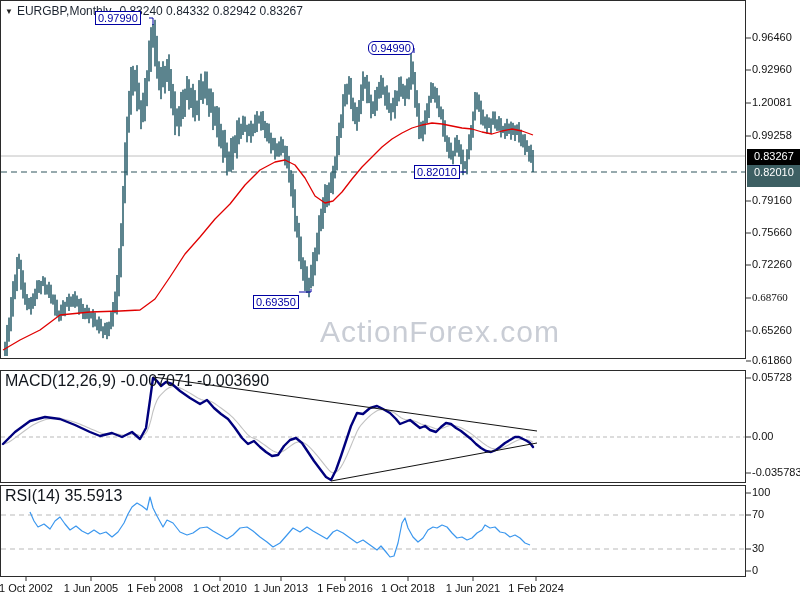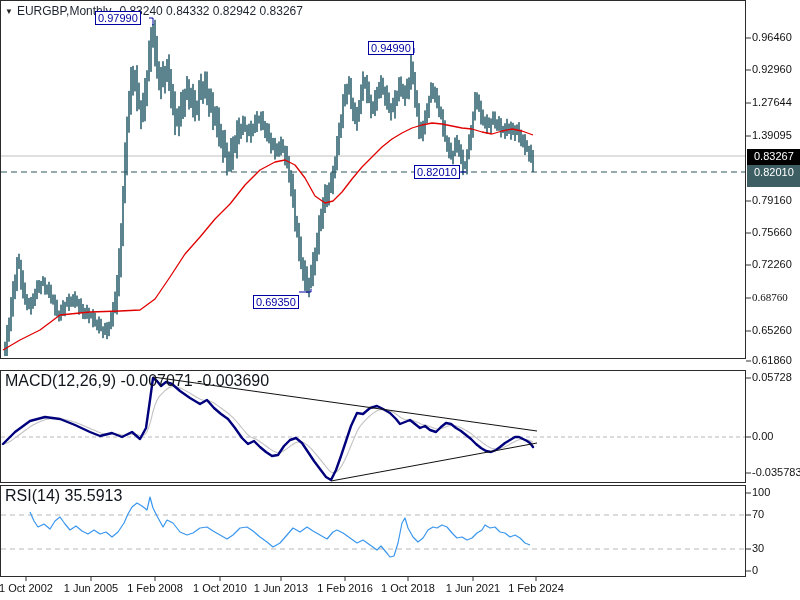--- a/index.html
+++ b/index.html
@@ -334,27 +334,28 @@
       <polyline points="149,18 153,18 153,25" fill="none" stroke="#0000a2" stroke-width="1"></polyline>
       <polyline points="410,48 414,48 414,53" fill="none" stroke="#0000a2" stroke-width="1"></polyline>
       <polyline points="460,172 466,172" fill="none" stroke="#0000a2" stroke-width="1"></polyline>
       <polyline points="299,292 311,292 311,289" fill="none" stroke="#0000a2" stroke-width="1"></polyline>
     </svg>
 
   <div class="hdr">
     <span class="tri">▼</span><span>EURGBP,Monthly</span><span class="ohlc">0.83240 0.84332 0.82942 0.83267</span>
   </div>
 
+  <div class="watermark">ActionForex.com</div>
 
   <div class="paneLabel" style="left:5px;top:372px;">MACD(12,26,9) -0.007071 -0.003690</div>
   <div class="paneLabel" style="left:5px;top:487px;">RSI(14) 35.5913</div>
 <div class="abslbl " style="left: 752px; top: 31px;">0.96460</div>
     <div class="abslbl " style="left: 752px; top: 63px;">0.92960</div>
-    <div class="abslbl " style="left: 752px; top: 96px;">1.27644</div>
-    <div class="abslbl " style="left: 752px; top: 129px;">1.39095</div>
+    <div class="abslbl " style="left: 752px; top: 96px;">1.20081</div>
+    <div class="abslbl " style="left: 752px; top: 129px;">0.99258</div>
     <div class="abslbl " style="left: 752px; top: 194px;">0.79160</div>
     <div class="abslbl " style="left: 752px; top: 226px;">0.75660</div>
     <div class="abslbl " style="left: 752px; top: 258px;">0.72260</div>
     <div class="abslbl " style="left: 752px; top: 291px; font-family: Liberation Serif, serif;">0.68760</div>
     <div class="abslbl " style="left: 752px; top: 324px;">0.65260</div>
     <div class="abslbl " style="left: 752px; top: 354px;">0.61860</div>
     <div class="abslbl " style="left: 752px; top: 371px;">0.05728</div>
     <div class="abslbl " style="left: 752px; top: 430px;">0.00</div>
     <div class="abslbl " style="left: 752px; top: 466px;">-0.035783</div>
     <div class="abslbl " style="left: 752px; top: 486px;">100</div>
@@ -366,16 +367,16 @@
     <div class="abslbl xlbl" style="left: 26px; top: 582px;">1 Oct 2002</div>
     <div class="abslbl xlbl" style="left: 91px; top: 582px; text-align: center;">1 Jun 2005</div>
     <div class="abslbl xlbl" style="left: 155px; top: 582px;">1 Feb 2008</div>
     <div class="abslbl xlbl" style="left: 220px; top: 582px;">1 Oct 2010</div>
     <div class="abslbl xlbl" style="left: 281px; top: 582px;">1 Jun 2013</div>
     <div class="abslbl xlbl" style="left: 345px; top: 582px;">1 Feb 2016</div>
     <div class="abslbl xlbl" style="left: 408px; top: 582px;">1 Oct 2018</div>
     <div class="abslbl xlbl" style="left: 473px; top: 582px;">1 Jun 2021</div>
     <div class="abslbl xlbl" style="left: 536px; top: 582px;">1 Feb 2024</div>
     <div class="ann" style="left: 95px; top: 11px;">0.97990</div>
-    <div class="ann" style="left: 368px; top: 41px;">0.94990</div>
+    <div class="ann" style="left: 368px; top: 41px; border-radius: 6px;">0.94990</div>
     <div class="ann" style="left: 414px; top: 165px;">0.82010</div>
     <div class="ann" style="left: 253px; top: 295px;">0.69350</div>
   </div>
 
 </body></html>

